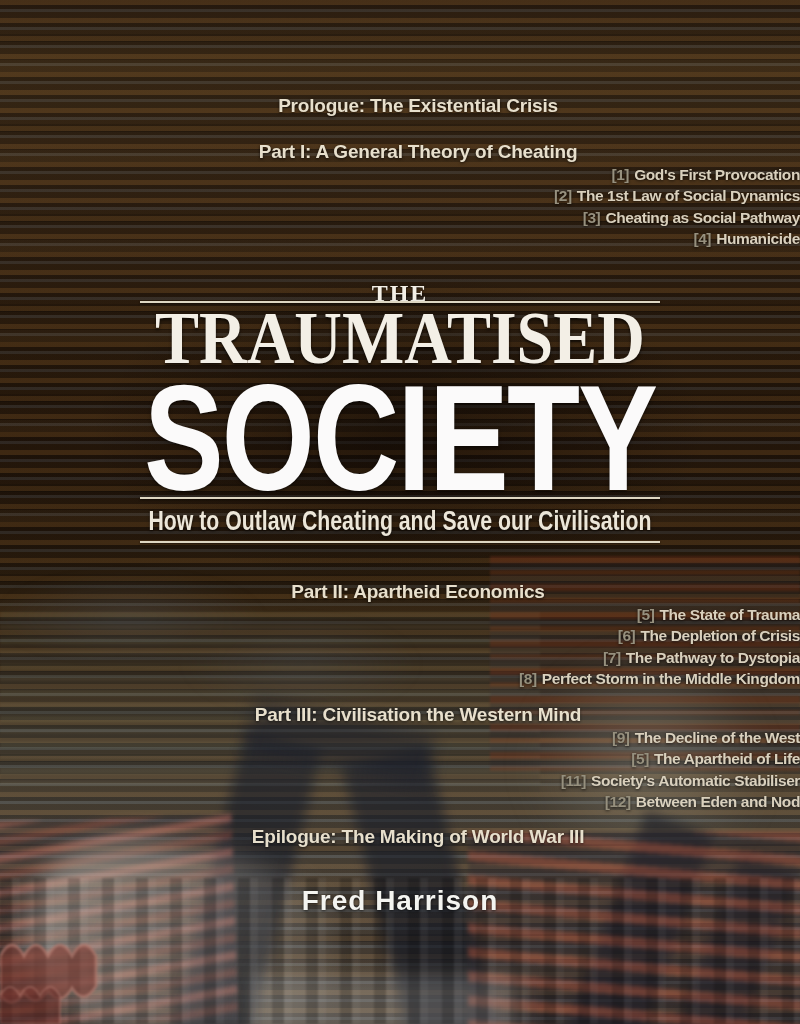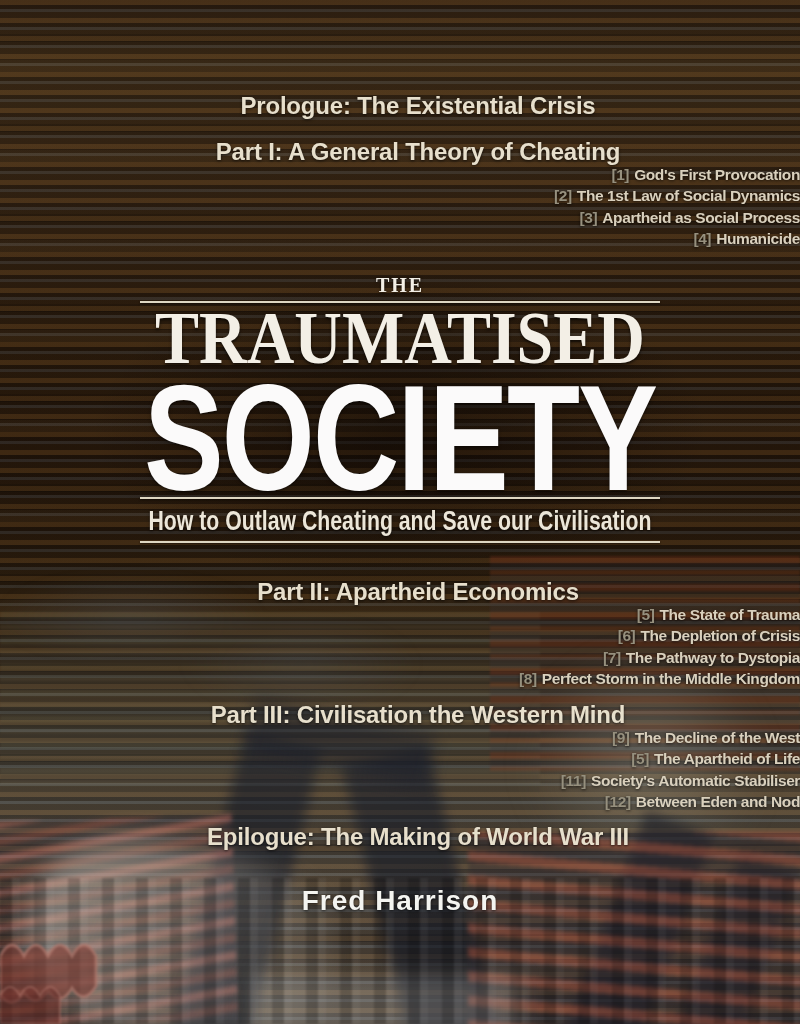--- a/index.html
+++ b/index.html
@@ -61,27 +61,27 @@
     background:linear-gradient(100deg, rgba(210,205,195,0.48), rgba(160,158,150,0.10)); }
   .light-smear-bottom { left:250px; top:975px; width:270px; height:65px; filter:blur(10px);
     background:rgba(200,198,190,0.28); }
   .vert-ribs { left:0; top:878px; width:800px; height:146px; filter:blur(1px); opacity:.85;
     background:repeating-linear-gradient(90deg,
       rgba(0,0,0,0.22) 0 12px, rgba(255,255,255,0.05) 12px 20px, rgba(0,0,0,0) 20px 34px); }
   .swirl { left:0; top:918px; }
 
   .txt { position:absolute; left:0; right:0; text-align:center;
          text-shadow:0 1px 3px rgba(0,0,0,0.65); }
-  .heading { font-size:24px; font-weight:bold; letter-spacing:-0.2px;
+  .heading { font-size:19px; font-weight:bold; letter-spacing:-0.2px;
              color:var(--heading_text,#e7dfcc); line-height:22px;padding-left:36px; }
   .ch-row  { font-size:15.5px; font-weight:bold; letter-spacing:-0.4px;
              line-height:21.4px; color:var(--toc_text,#d9d0bd);text-align:right; }
   .ch-num  { color:var(--toc_number,#96907e); margin-right:5px; }
-  .title-the { top:273px; font-family:"Liberation Serif", serif; font-weight:bold;
-               font-size:20px; letter-spacing:2px; line-height:24px; color:var(--title_text,#f3efe6); }
+  .title-the { top:281px; font-family:"Liberation Serif", serif; font-weight:bold;
+               font-size:24px; letter-spacing:2px; line-height:24px; color:var(--title_text,#f3efe6); }
   .rule { position:absolute; left:140px; width:520px; height:2px;
           background:var(--rule,#ded6c2); box-shadow:0 1px 2px rgba(0,0,0,0.5); }
   .title-main1 { top:303px; font-family:"Liberation Serif", serif; font-weight:bold;
                  font-size:68px; line-height:66px; color:var(--title_text,#f3efe6);
                  transform:scale(0.97,1.08); transform-origin:50% 0; }
   .title-main2 { top:363px; font-weight:bold; font-size:130px; line-height:130px;
                  letter-spacing:-2px; color:var(--society_text,#fbfafa);
                  transform:scale(0.92,1.15); transform-origin:50% 0; }
   .subtitle { top:502px; font-weight:bold; font-size:25px; line-height:36px;
               color:var(--subtitle_text,#ece6d8); transform:scale(0.85,1.08);
@@ -113,21 +113,21 @@
     <path d="M0,78 q10,-18 20,0 q10,-18 20,0 q10,-18 20,0 l0,28 l-60,0 z" fill="rgba(104,46,40,0.7)" stroke="rgba(176,117,106,0.6)" stroke-width="2"></path>
   </svg>
 
   <div class="txt heading" style="top:95px;">Prologue: The Existential Crisis</div>
 
   <div class="txt" style="top:141px;">
     <div class="heading">Part I: A General Theory of Cheating</div>
     <div style="height:1px;"></div>
     <div class="ch-row"><span class="ch-num">[1]</span><span>God's First Provocation</span></div>
     <div class="ch-row"><span class="ch-num">[2]</span><span>The 1st Law of Social Dynamics</span></div>
-    <div class="ch-row"><span class="ch-num">[3]</span><span>Apartheid as Social Process</span></div>
+    <div class="ch-row"><span class="ch-num">[3]</span><span>Cheating as Social Pathway</span></div>
     <div class="ch-row"><span class="ch-num">[4]</span><span>Humanicide</span></div>
   </div>
 
   <div class="txt title-the">THE</div>
   <div class="rule" style="top:301px;"></div>
   <div class="txt title-main1">TRAUMATISED</div>
   <div class="txt title-main2">SOCIETY</div>
   <div class="rule" style="top:497px;"></div>
   <div class="txt subtitle">How to Outlaw Cheating and Save our Civilisation</div>
   <div class="rule" style="top:541px;"></div>

